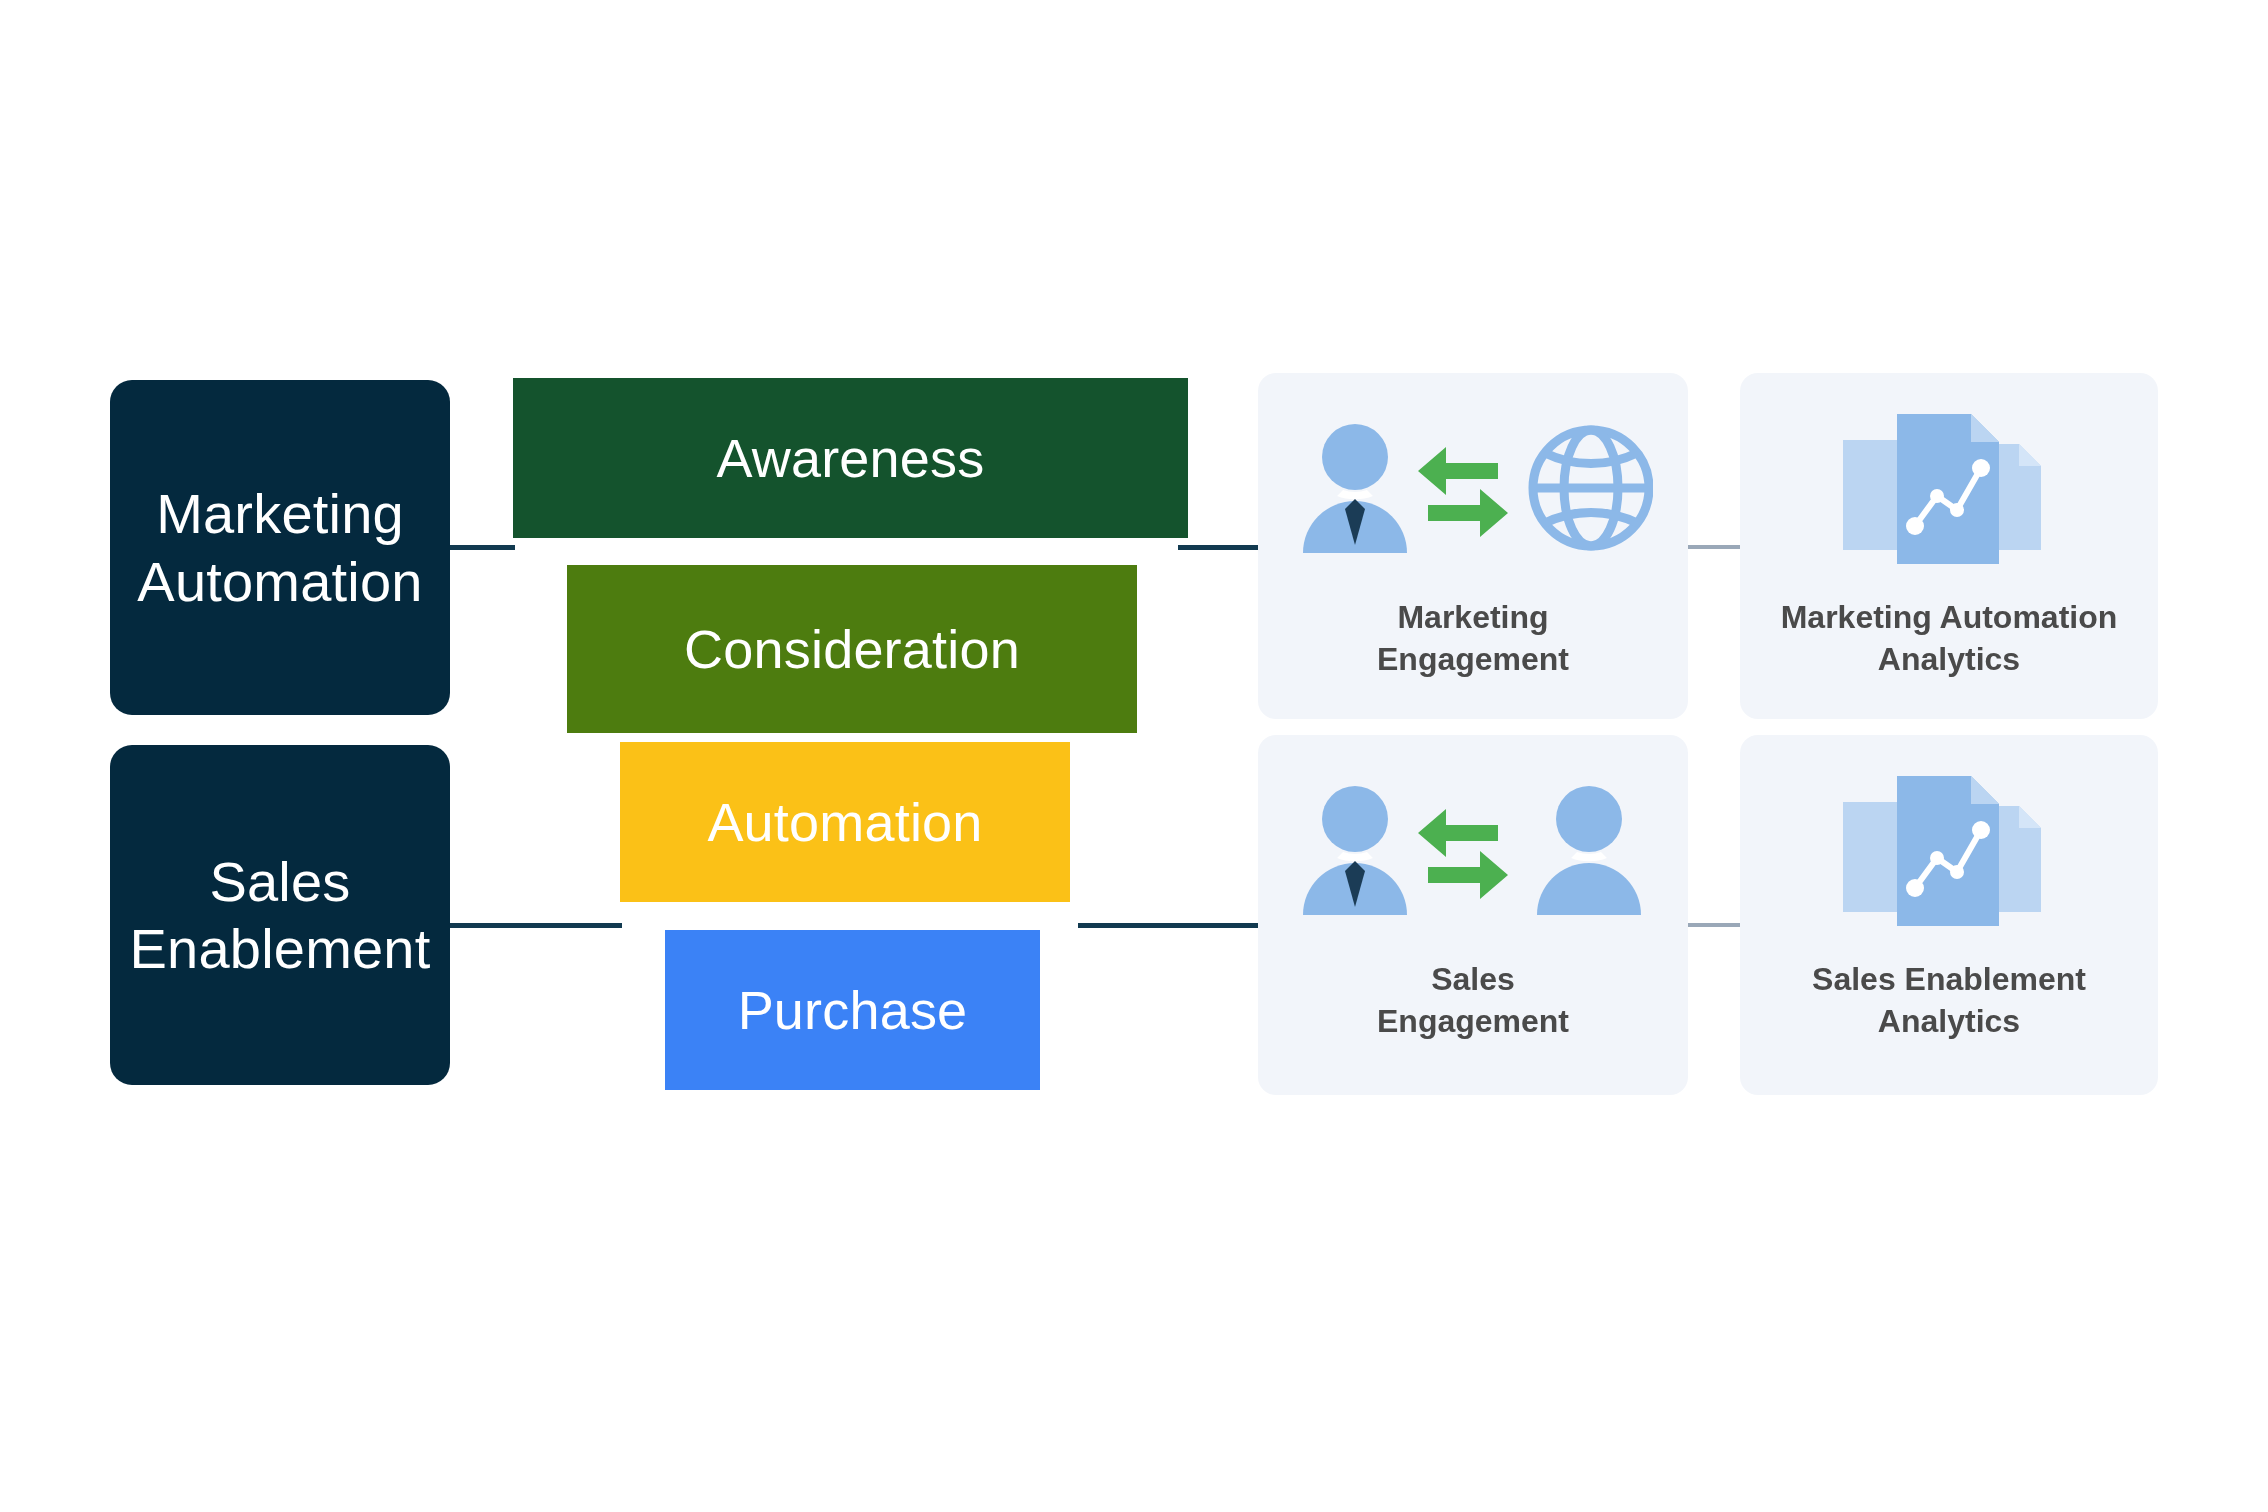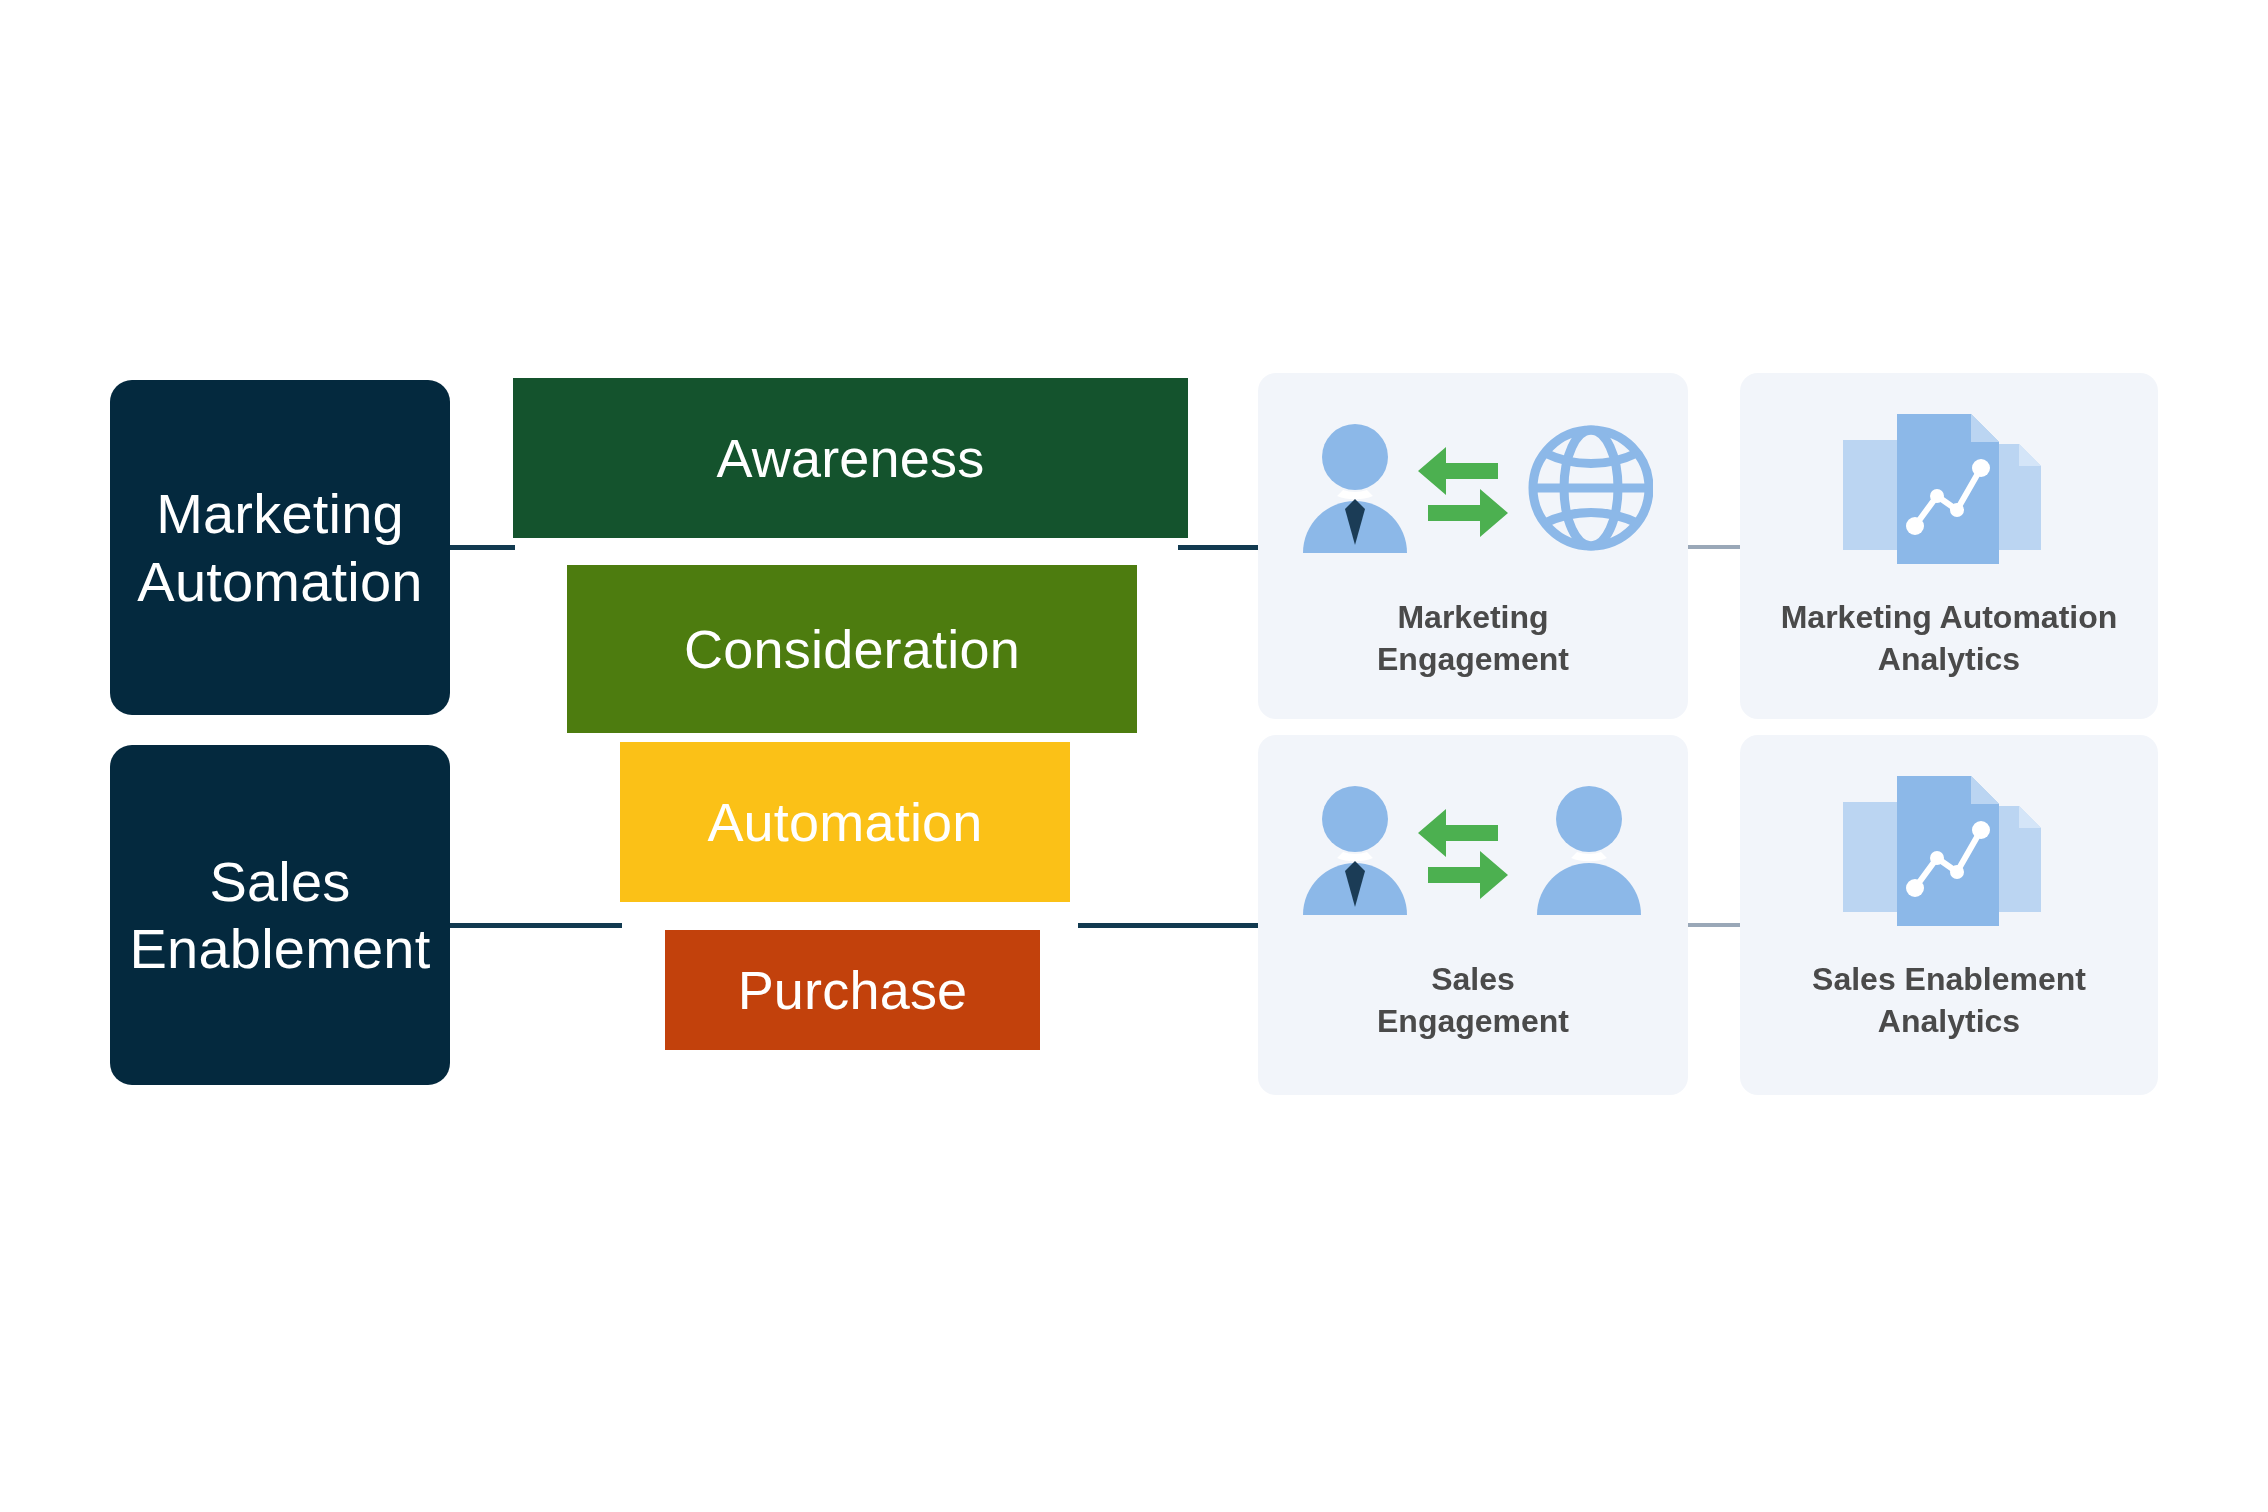--- a/index.html
+++ b/index.html
@@ -171,21 +171,21 @@
     <span class="pillar-label">Sales
 Enablement</span>
   </div>
 
   <div class="connector" style="left:450px; top:923px; width:172px;"></div>
 
   <div class="stagebar" style="left:620px; top:742px; width:450px; height:160px; background:#FBC117;">
     <span>Automation</span>
   </div>
 
-  <div class="stagebar" style="left:665px; top:930px; width:375px; height:120px; background:#c2410c;">
+  <div class="stagebar" style="left:665px; top:930px; width:375px; height:160px; background:#3b82f6;">
     <span>Purchase</span>
   </div>
 
   <div class="connector" style="left:1078px; top:923px; width:182px;"></div>
 
   <div class="card" style="left:1258px; top:735px; width:430px; height:360px;">
     <div class="card-icon">
       <svg width="360" height="150" viewBox="0 0 360 150" aria-hidden="true">
 
         <circle cx="62" cy="44" r="33" fill="#8CB8E8"></circle>

